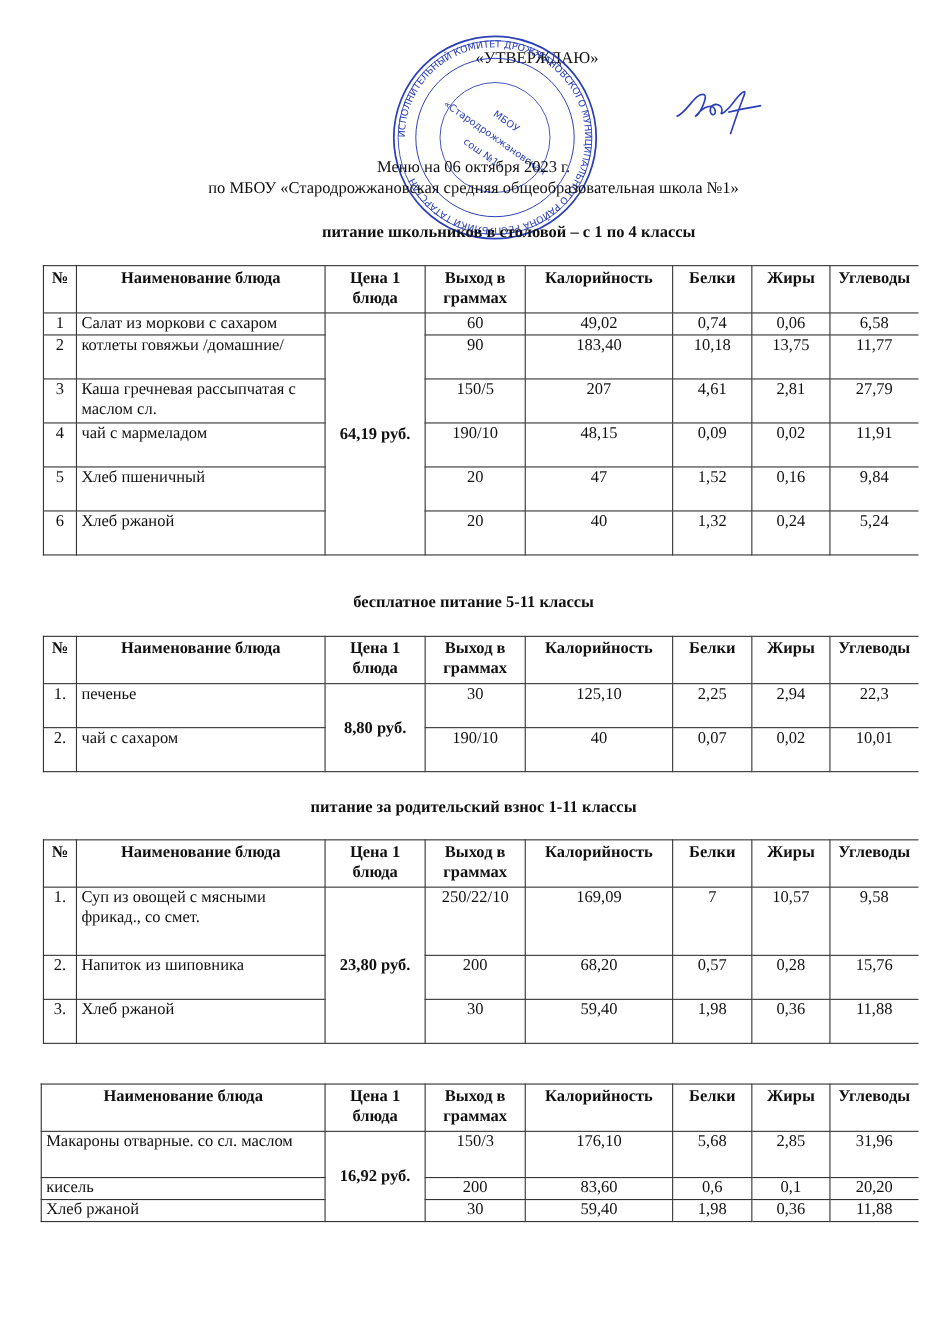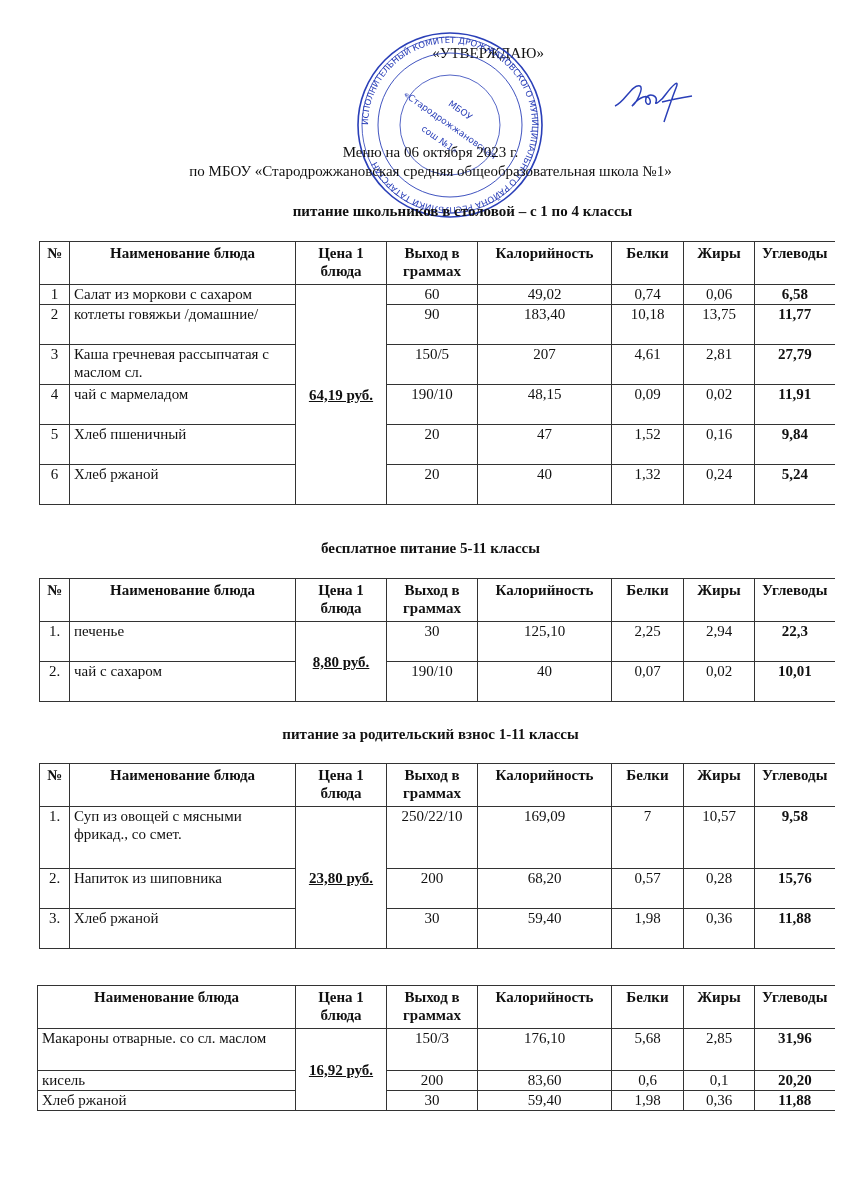--- a/index.html
+++ b/index.html
@@ -11,22 +11,22 @@
     .approve .ut { position: absolute; right: 284px; top: 0; white-space: nowrap; }
     .approve .dir { margin-top: 18px; }
     .approve .sign-line { display: inline-block; width: 100px; border-bottom: 1px solid #222; margin-right: 2px; vertical-align: 4px; }
     .heading { position: absolute; left: 0; width: 861px; text-align: center; font-size: 15px; line-height: 19px; }
     .section-title { position: absolute; left: 0; width: 861px; text-align: center; font-size: 15px; font-weight: bold; }
     table.menu { position: absolute; border-collapse: collapse; table-layout: fixed; font-size: 15px; }
     table.menu td, table.menu th { border: 1.3px solid #333; padding: 0 4px; vertical-align: top; line-height: 18px; }
     table.menu th { font-weight: bold; text-align: center; padding-top: 2px; }
     table.menu td.c { text-align: center; }
     table.menu td.n { text-align: center; padding: 0; }
-    table.menu td.price { text-align: center; vertical-align: middle; font-weight: bold; text-decoration: underline; }
-    .cut { border-right: none !important; white-space: nowrap; overflow: hidden; font-weight: bold; }
+    table.menu td.price { text-align: center; vertical-align: middle; font-weight: bold; }
+    .cut { border-right: none !important; white-space: nowrap; overflow: hidden; }
     .stamp { position: absolute; left: 355px; top: 30px; width: 190px; height: 190px; pointer-events: none; }
     .signature { position: absolute; left: 610px; top: 74px; width: 90px; height: 50px; pointer-events: none; }
   </style>
 </head>
 <body>
 
 <div class="approve">
   <div class="ut">«УТВЕРЖДАЮ»</div>
 </div>
 

